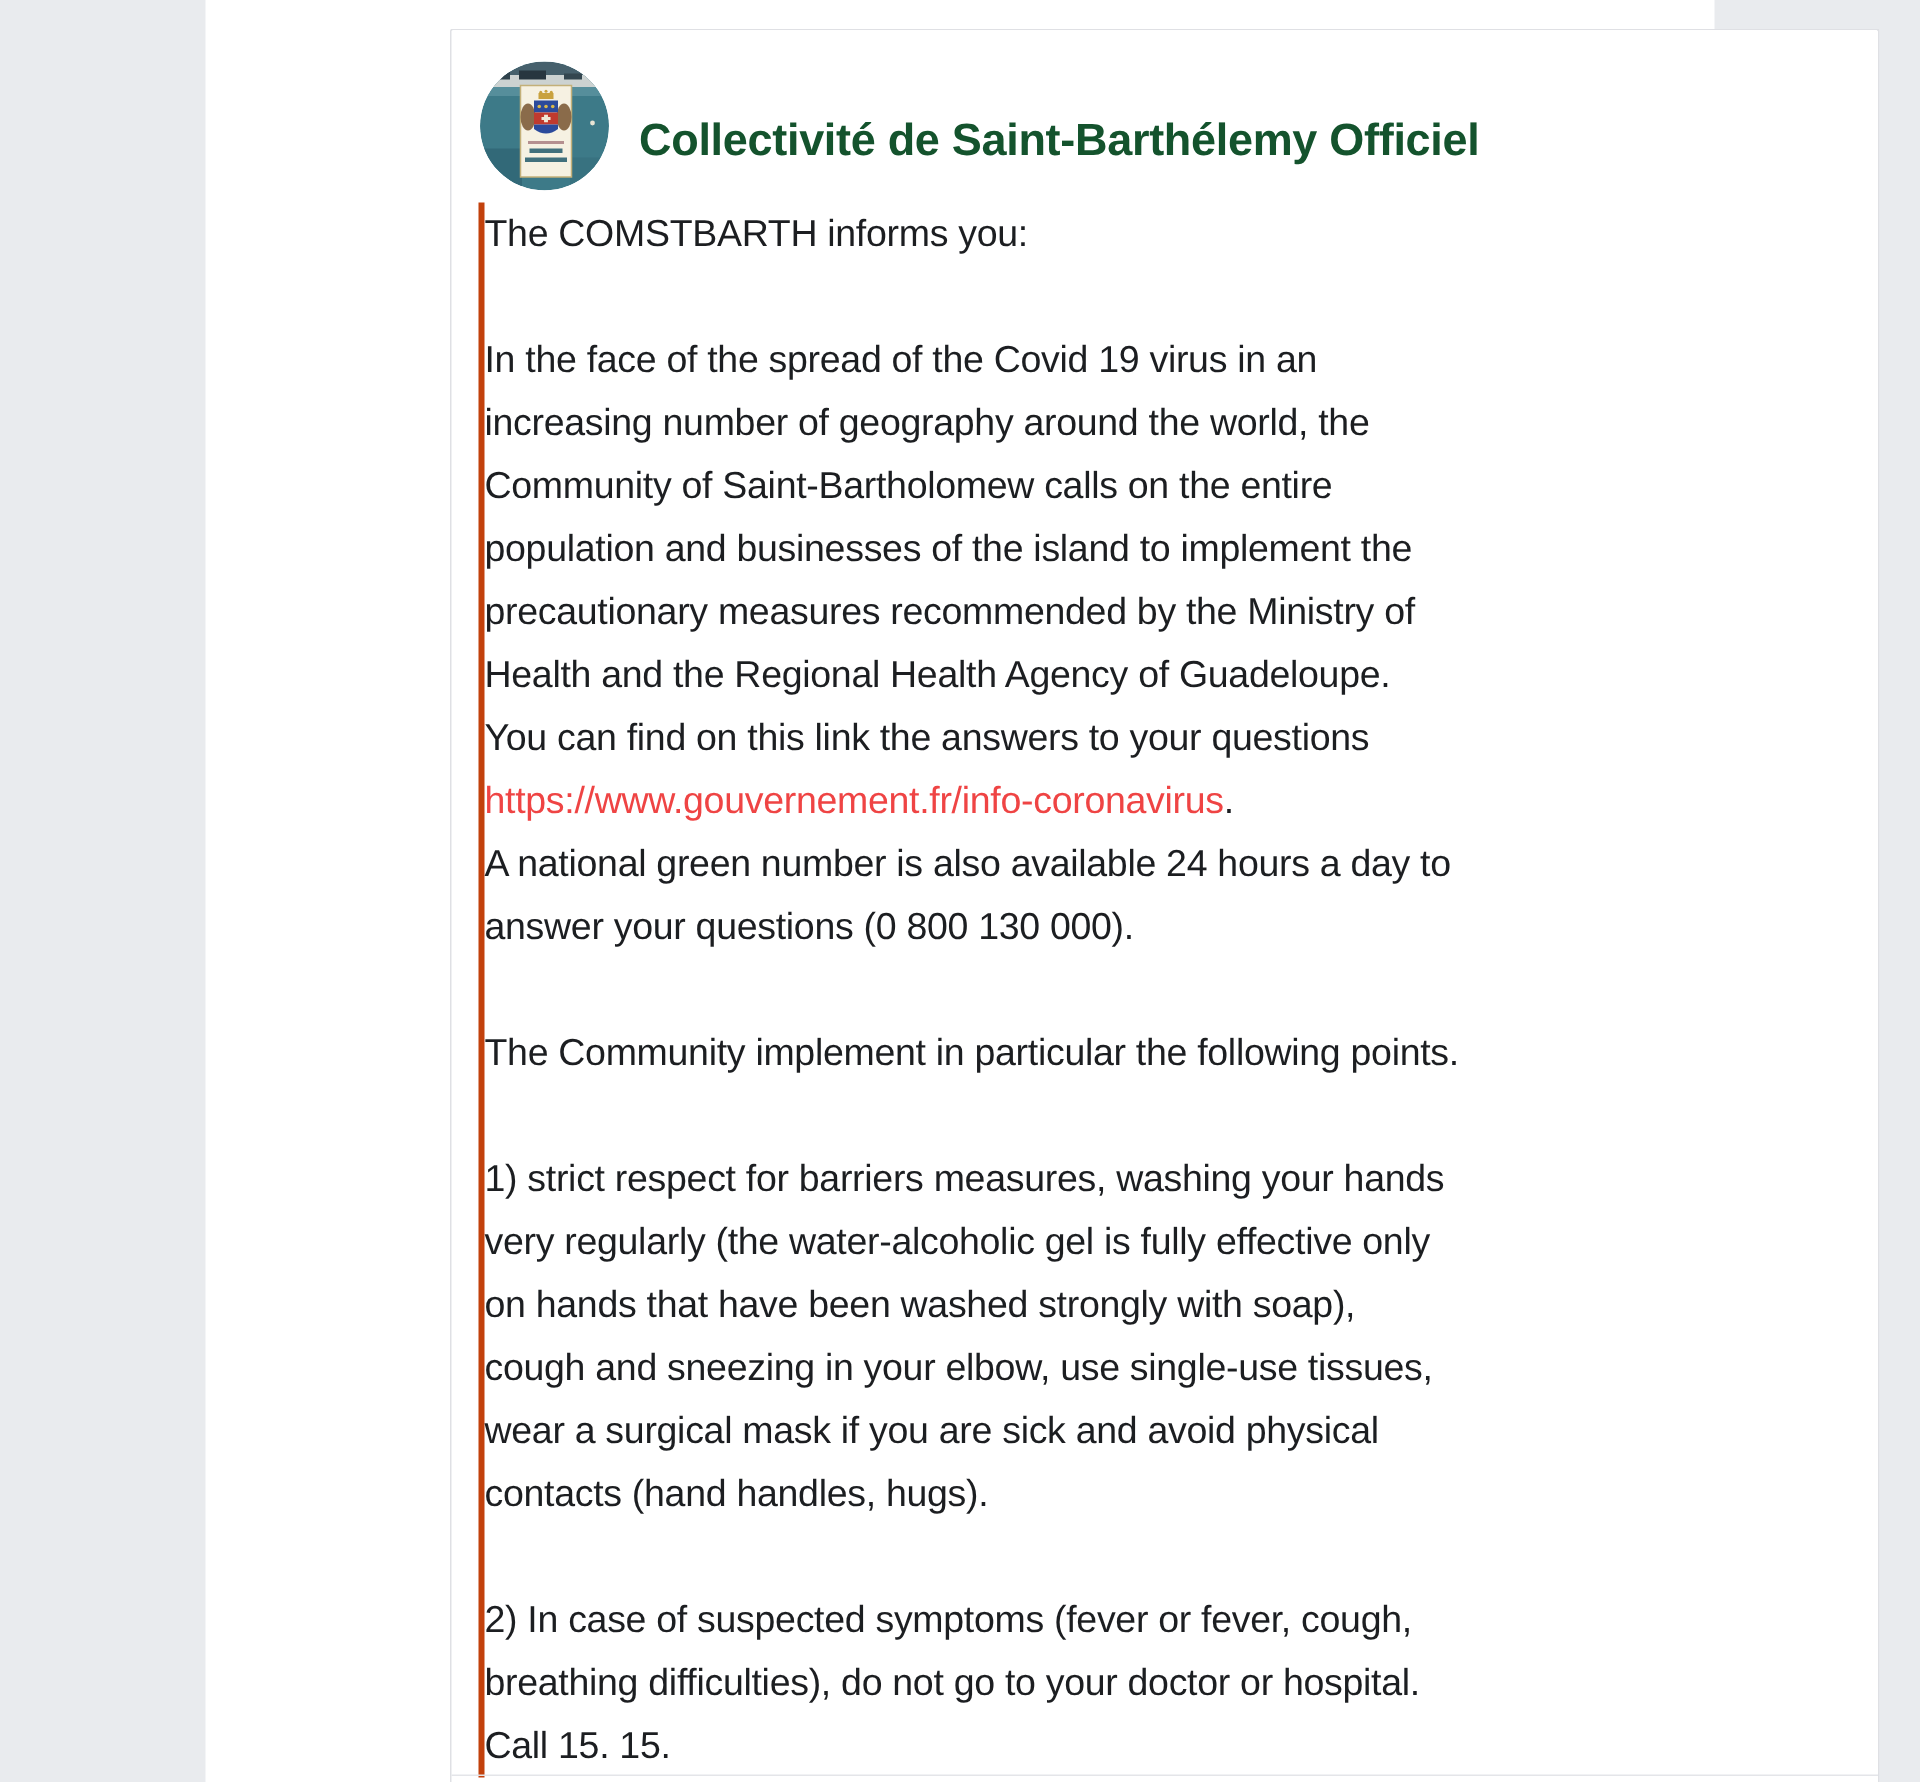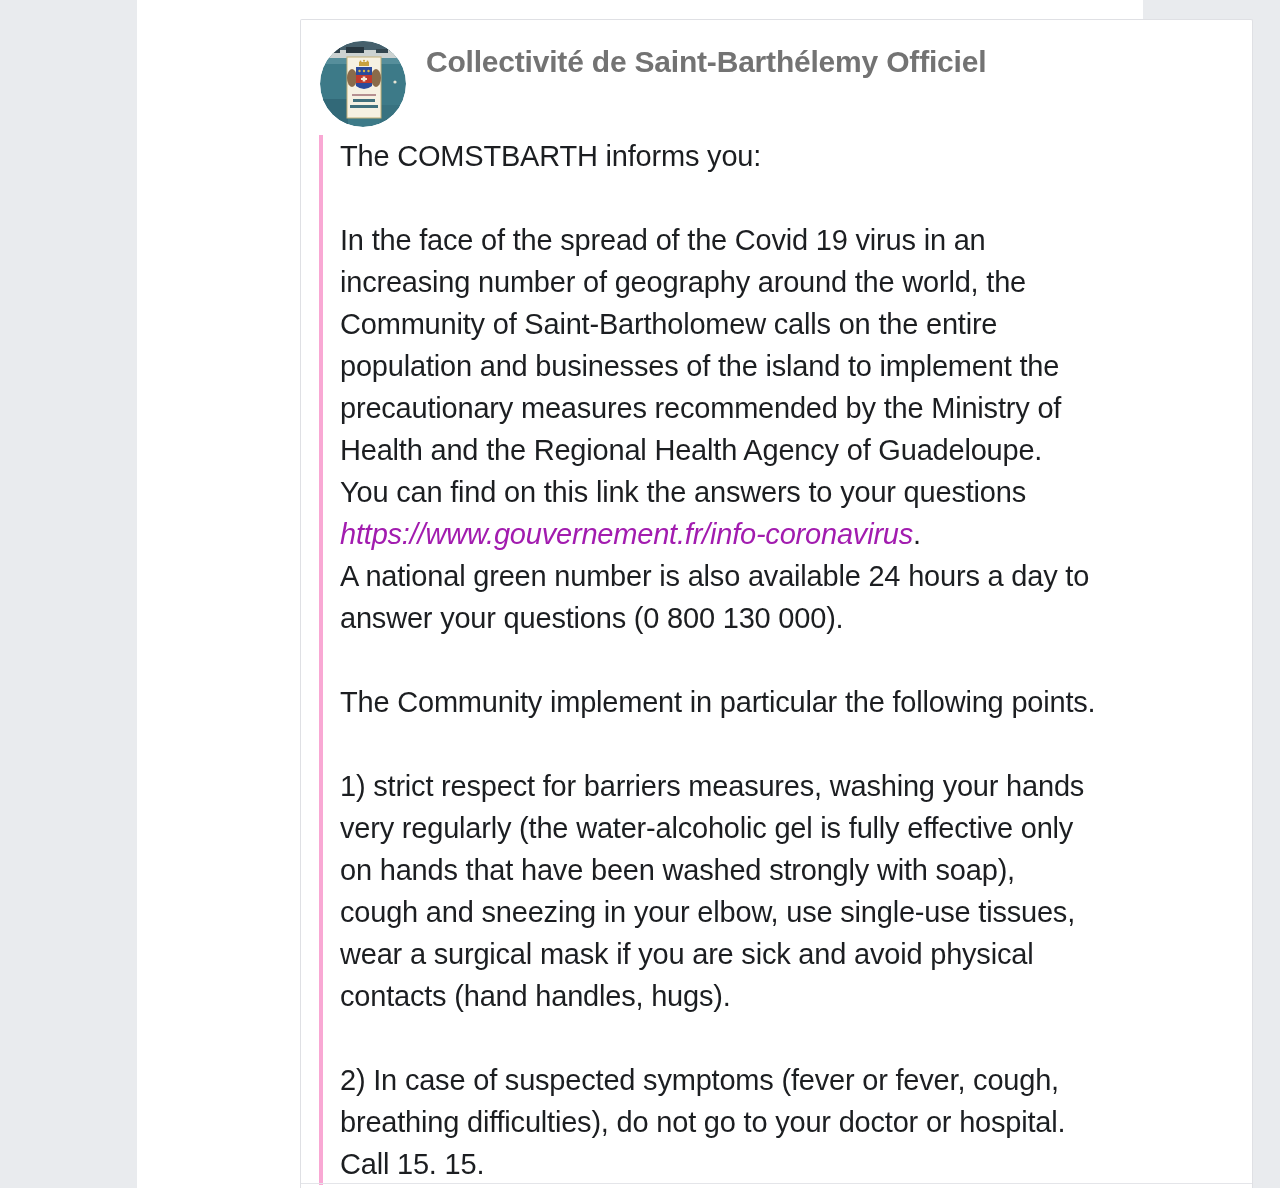--- a/index.html
+++ b/index.html
@@ -35,62 +35,61 @@
     border-radius: 50%;
     overflow: hidden;
     flex: none;
     cursor: pointer;
   }
   .avatar svg { display: block; width: 86px; height: 86px; }
   .htext { margin-left: 20px; padding-top: 3px; min-width: 0; }
   .title {
     font-size: 30px;
     font-weight: bold;
-    color: #737373;
+    color: #14532d;
     letter-spacing: -0.2px;
     line-height: 36px;
     cursor: pointer;
     white-space: nowrap;
+    margin-top: 32px;
   }
   .meta {
     margin-top: 7px;
     display: flex;
     align-items: center;
     color: #90949c;
     font-size: 24px;
     line-height: 30px;
     cursor: pointer;
   }
   .meta .dot {
     margin: 0 10px;
     font-weight: bold;
     font-size: 24px;
   }
   .meta .globe { display: inline-block; }
   .meta .globe svg { display: block; width: 28px; height: 28px; }
   .content {
     margin: 8px 20px 0 18px;
-    border-left: 4px solid #f9a8d4;
-    padding-left: 17px;
+    border-left: 4px solid #c2410c;
     min-height: 1040px;
-    font-size: 29px;
+    font-size: 25px;
     line-height: 42px;
     letter-spacing: -0.2px;
     color: #1c1e21;
   }
   .para {
     margin: 0 0 42px 0;
     white-space: pre-line;
   }
   .para:last-child { margin-bottom: 12px; }
   .post-link {
-    color: #a21caf;
+    color: #ef4444;
     text-decoration: none;
     cursor: pointer;
-    font-style: italic;
   }
   .divider {
     position: absolute;
     left: 0; right: 0;
     top: 1163px;
     border-top: 1px solid #e4e5e9;
   }
 </style>
 </head>
 <body>

